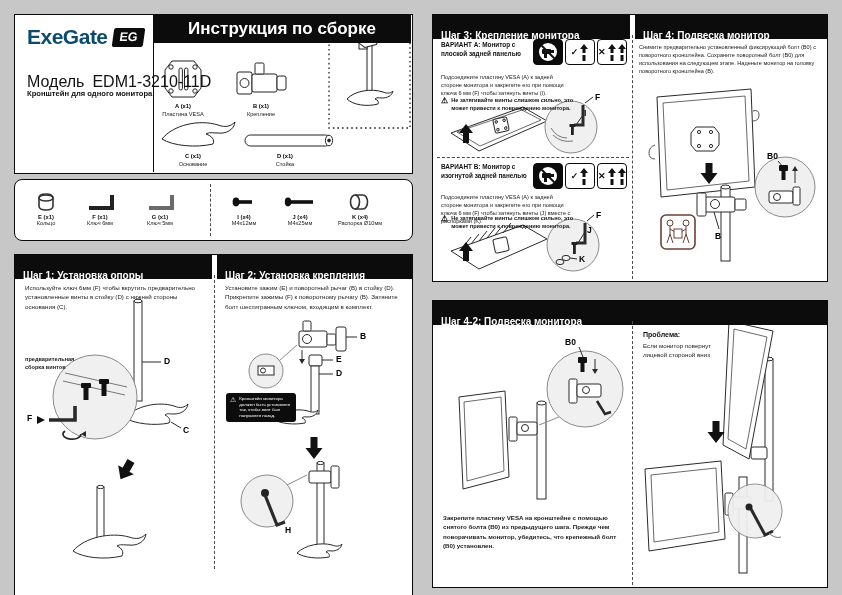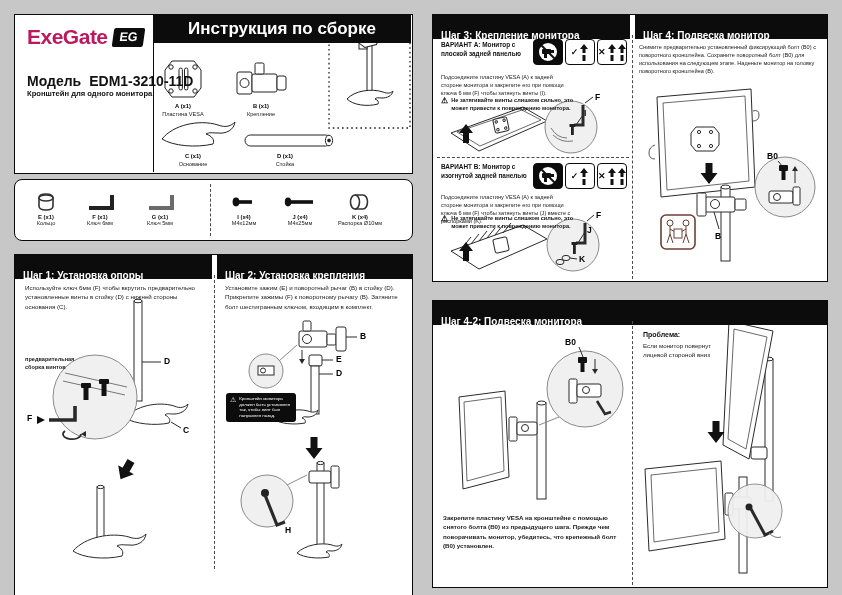--- a/index.html
+++ b/index.html
@@ -13,26 +13,26 @@
        text-align:center;line-height:28px;height:28px;}
   .dashv{position:absolute;width:0;border-left:1.2px dashed #4a4a4a;}
   .dashh{position:absolute;height:0;border-top:1.2px dashed #4a4a4a;}
   .soliddiv{position:absolute;width:0;border-left:1.6px solid #0a0a0a;}
   .txt{position:absolute;font-size:6.2px;line-height:1.5;color:#1a1a1a;}
   .txt.sm{font-size:5.6px;line-height:1.45;}
   .lbl{position:absolute;font-weight:bold;font-size:8.5px;color:#000;}
   .plbl{position:absolute;text-align:center;font-size:5.6px;line-height:1.3;color:#222;}
   .plbl b{display:block;font-size:5.8px;color:#000;}
   .logo{position:absolute;left:12px;top:10px;display:flex;align-items:center;gap:5px;}
-  .logo .word{font-weight:bold;font-size:21px;letter-spacing:-0.5px;color:#be185d;}
+  .logo .word{font-weight:bold;font-size:21px;letter-spacing:-0.5px;color:#0c4a6e;}
   .logo .badge{background:#0c0c0c;color:#fff;font-weight:bold;font-size:12.5px;
        width:31px;height:19px;line-height:19px;text-align:center;border-radius:2px;
        transform:skewX(-8deg);}
   .modelrow{position:absolute;left:12px;top:58px;display:flex;gap:8px;
-       font-weight:bold;font-size:14px;}
+       font-weight:normal;font-size:16px;}
   .subtitle{position:absolute;left:12px;top:74px;font-weight:bold;font-size:7.6px;}
   .specs{position:absolute;left:12px;top:110px;font-weight:bold;font-size:7.6px;line-height:1.4;}
   .hw-item{position:absolute;top:10px;width:70px;text-align:center;}
   .hw-item .gl{height:24px;display:flex;align-items:center;justify-content:center;}
   .hw-item .id{font-weight:bold;font-size:5.8px;}
   .hw-item .nm{font-size:5.6px;color:#222;}
   .warnrow{position:absolute;display:flex;gap:3px;font-size:5.6px;line-height:1.4;
        font-weight:bold;color:#111;}
   .warnrow .tri{font-size:8px;line-height:1;}
   .warnbox{position:absolute;background:#0c0c0c;color:#fff;border-radius:3px;

